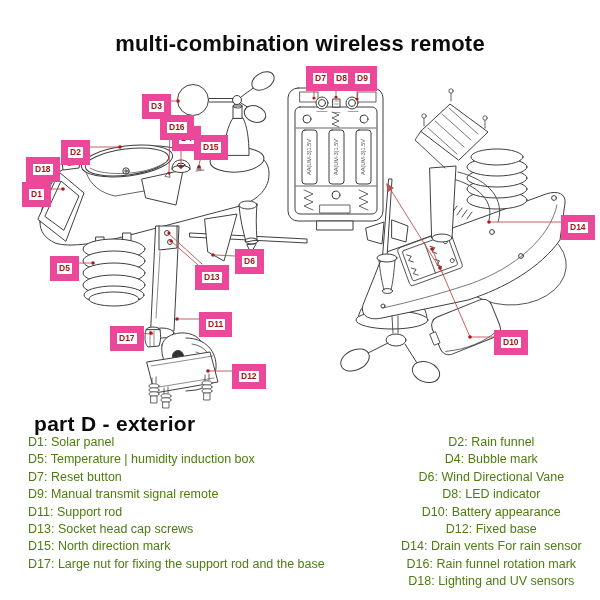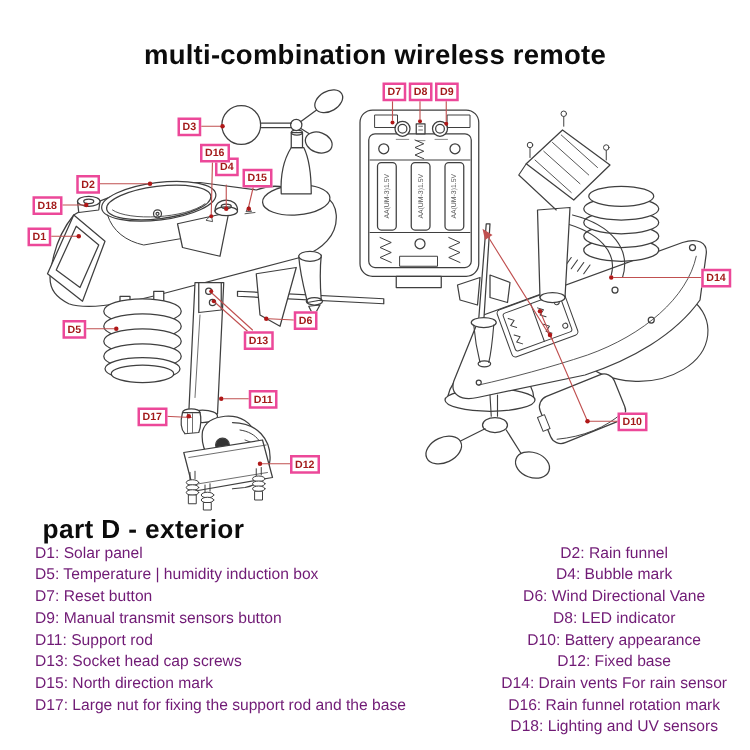--- a/index.html
+++ b/index.html
@@ -1,26 +1,26 @@
 <!DOCTYPE html>
 <html><head>
 <meta charset="utf-8">
 <style>
   html,body{margin:0;padding:0;background:#fff;}
   .page{position:relative;width:600px;height:600px;background:#fff;overflow:hidden;
         font-family:"Liberation Sans",sans-serif;}
   .title{position:absolute;top:7px;left:0;width:600px;text-align:center;
          font-size:22px;font-weight:600;color:#0c0c0c;line-height:24px;letter-spacing:.2px;margin-top:25px;}
   .art{position:absolute;left:0;top:0;}
-  .callout{position:absolute;background:#fff;border:2px solid #ec4899;color:#a31a1a;
+  .callout{position:absolute;background:#fff;border:7px solid #ec4899;color:#a31a1a;
            font-size:8.5px;font-weight:bold;line-height:11px;padding:0 2px;
            font-family:"Liberation Sans",sans-serif;z-index:5;}
   .heading{position:absolute;left:28px;top:406px;margin:6px;font-size:21px;font-weight:700;
            color:#0c0c0c;letter-spacing:.3px;}
-  .col{position:absolute;top:434px;font-size:12.5px;color:#701a75;}
+  .col{position:absolute;top:434px;font-size:12.5px;color:#4d7c0f;}
   .col div{height:17.4px;line-height:17.4px;white-space:nowrap;}
   .col-left{left:28px;}
   .col-right{left:401px;text-align:center;}
 </style>
 </head>
 <body>
 
 <div class="page">
 
   <div class="title">
@@ -326,21 +326,21 @@
   <div class="callout" style="left:160px;top:115px">D16</div>
   <div class="callout" style="left:110px;top:326px">D17</div>
   <div class="callout" style="left:26px;top:157px">D18</div>
 
   <h2 class="heading">part D - exterior</h2>
 
   <div class="col col-left">
     <div>D1: Solar panel</div>
     <div>D5: Temperature | humidity induction box</div>
     <div>D7: Reset button</div>
-    <div>D9: Manual transmit sensors button</div>
+    <div>D9: Manual transmit signal remote</div>
     <div>D11: Support rod</div>
     <div>D13: Socket head cap screws</div>
     <div>D15: North direction mark</div>
     <div>D17: Large nut for fixing the support rod and the base</div>
   </div>
 
   <div class="col col-right">
     <div>D2: Rain funnel</div>
     <div>D4: Bubble mark</div>
     <div>D6: Wind Directional Vane</div>

